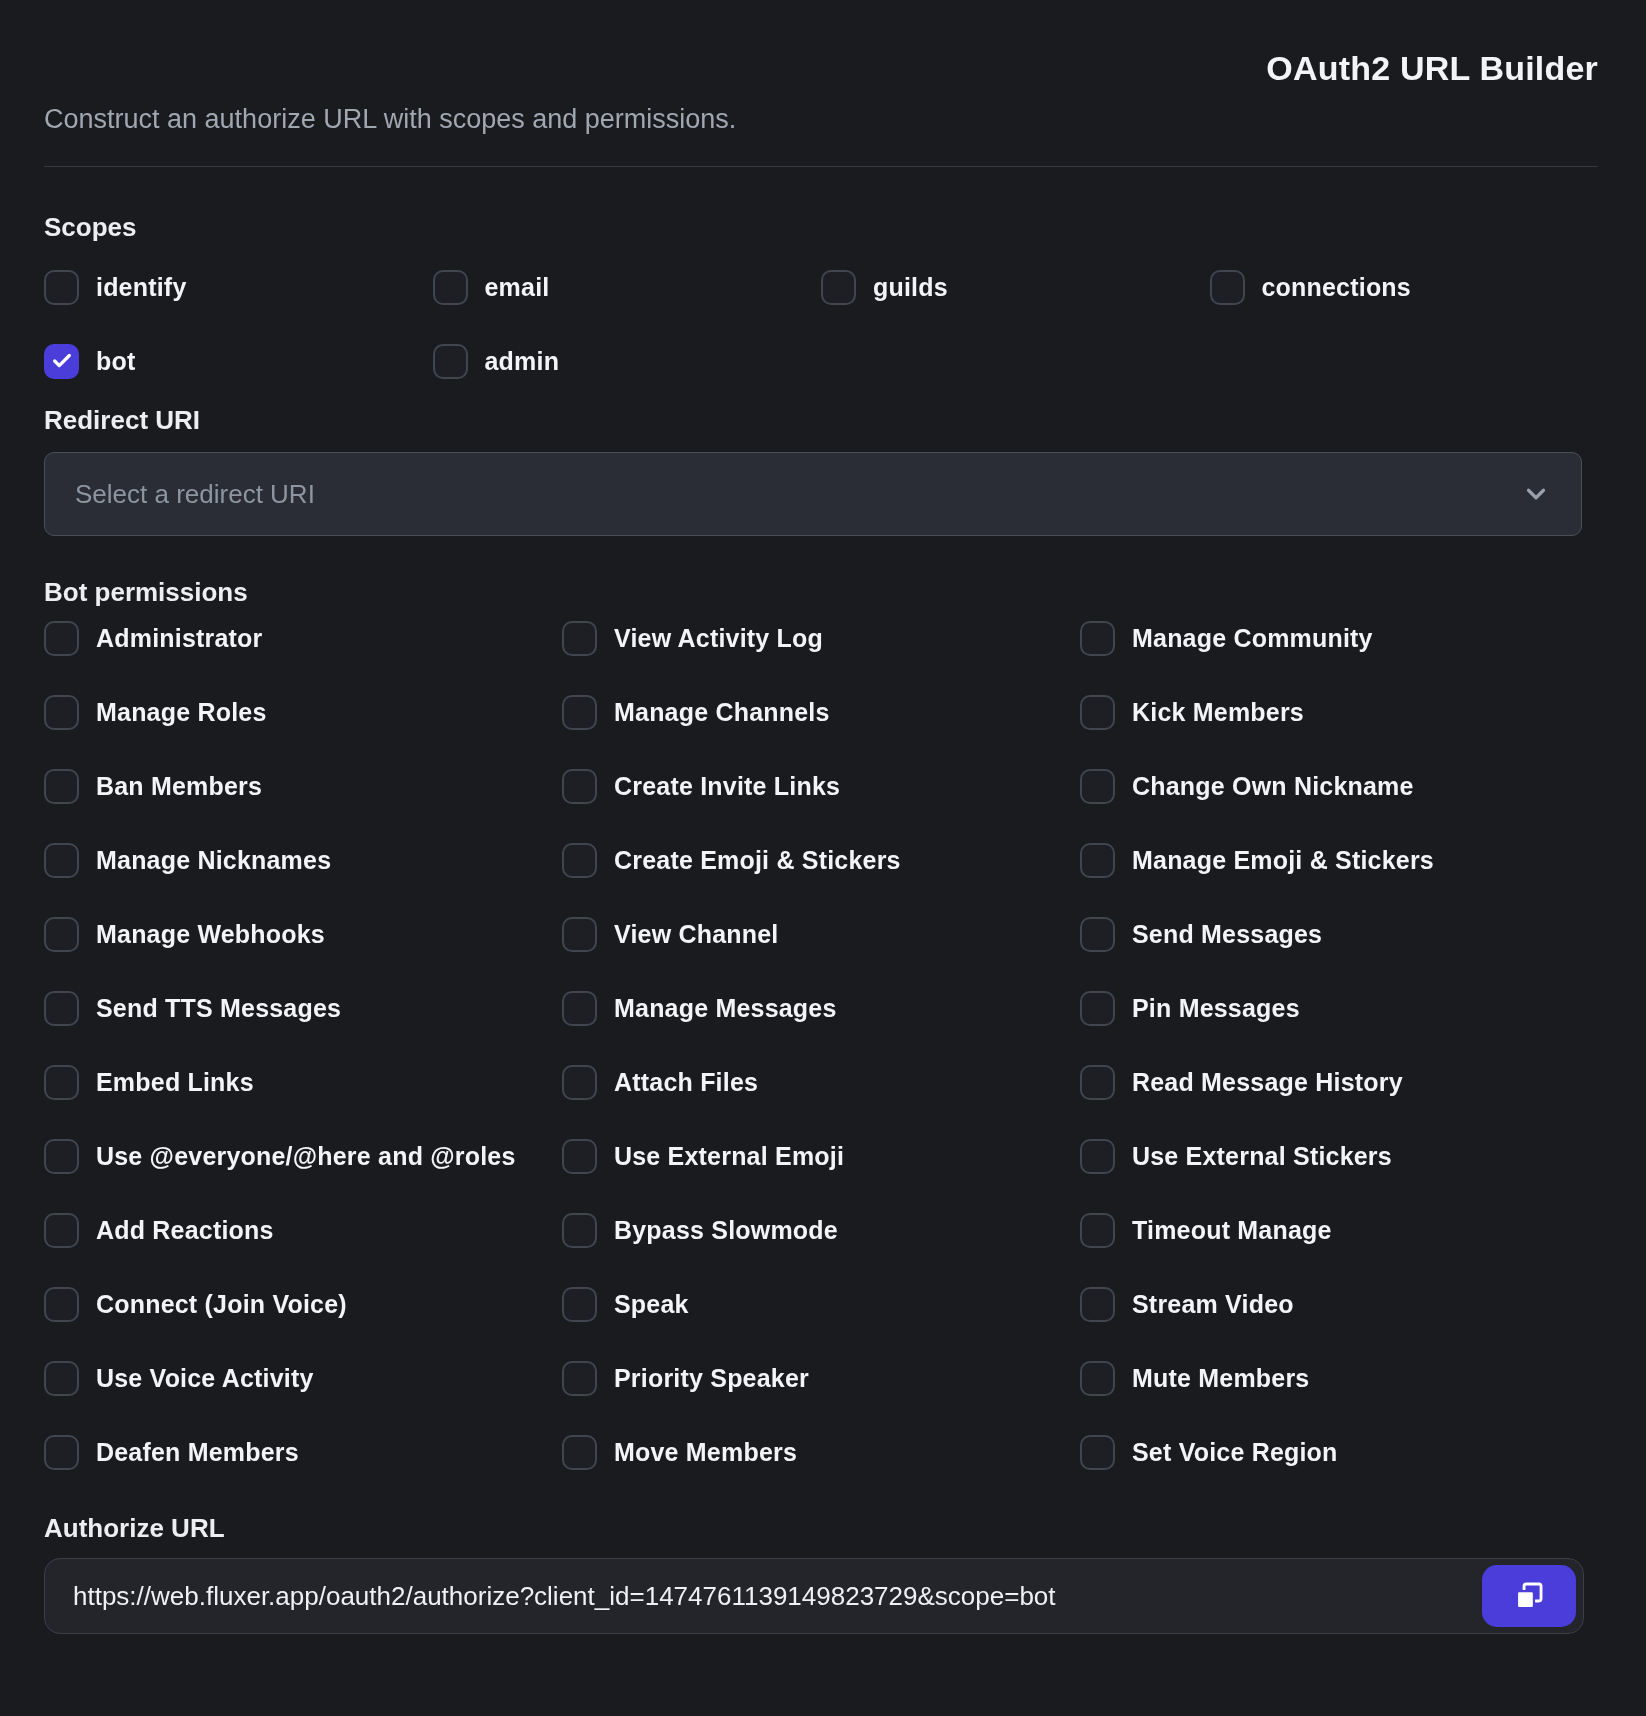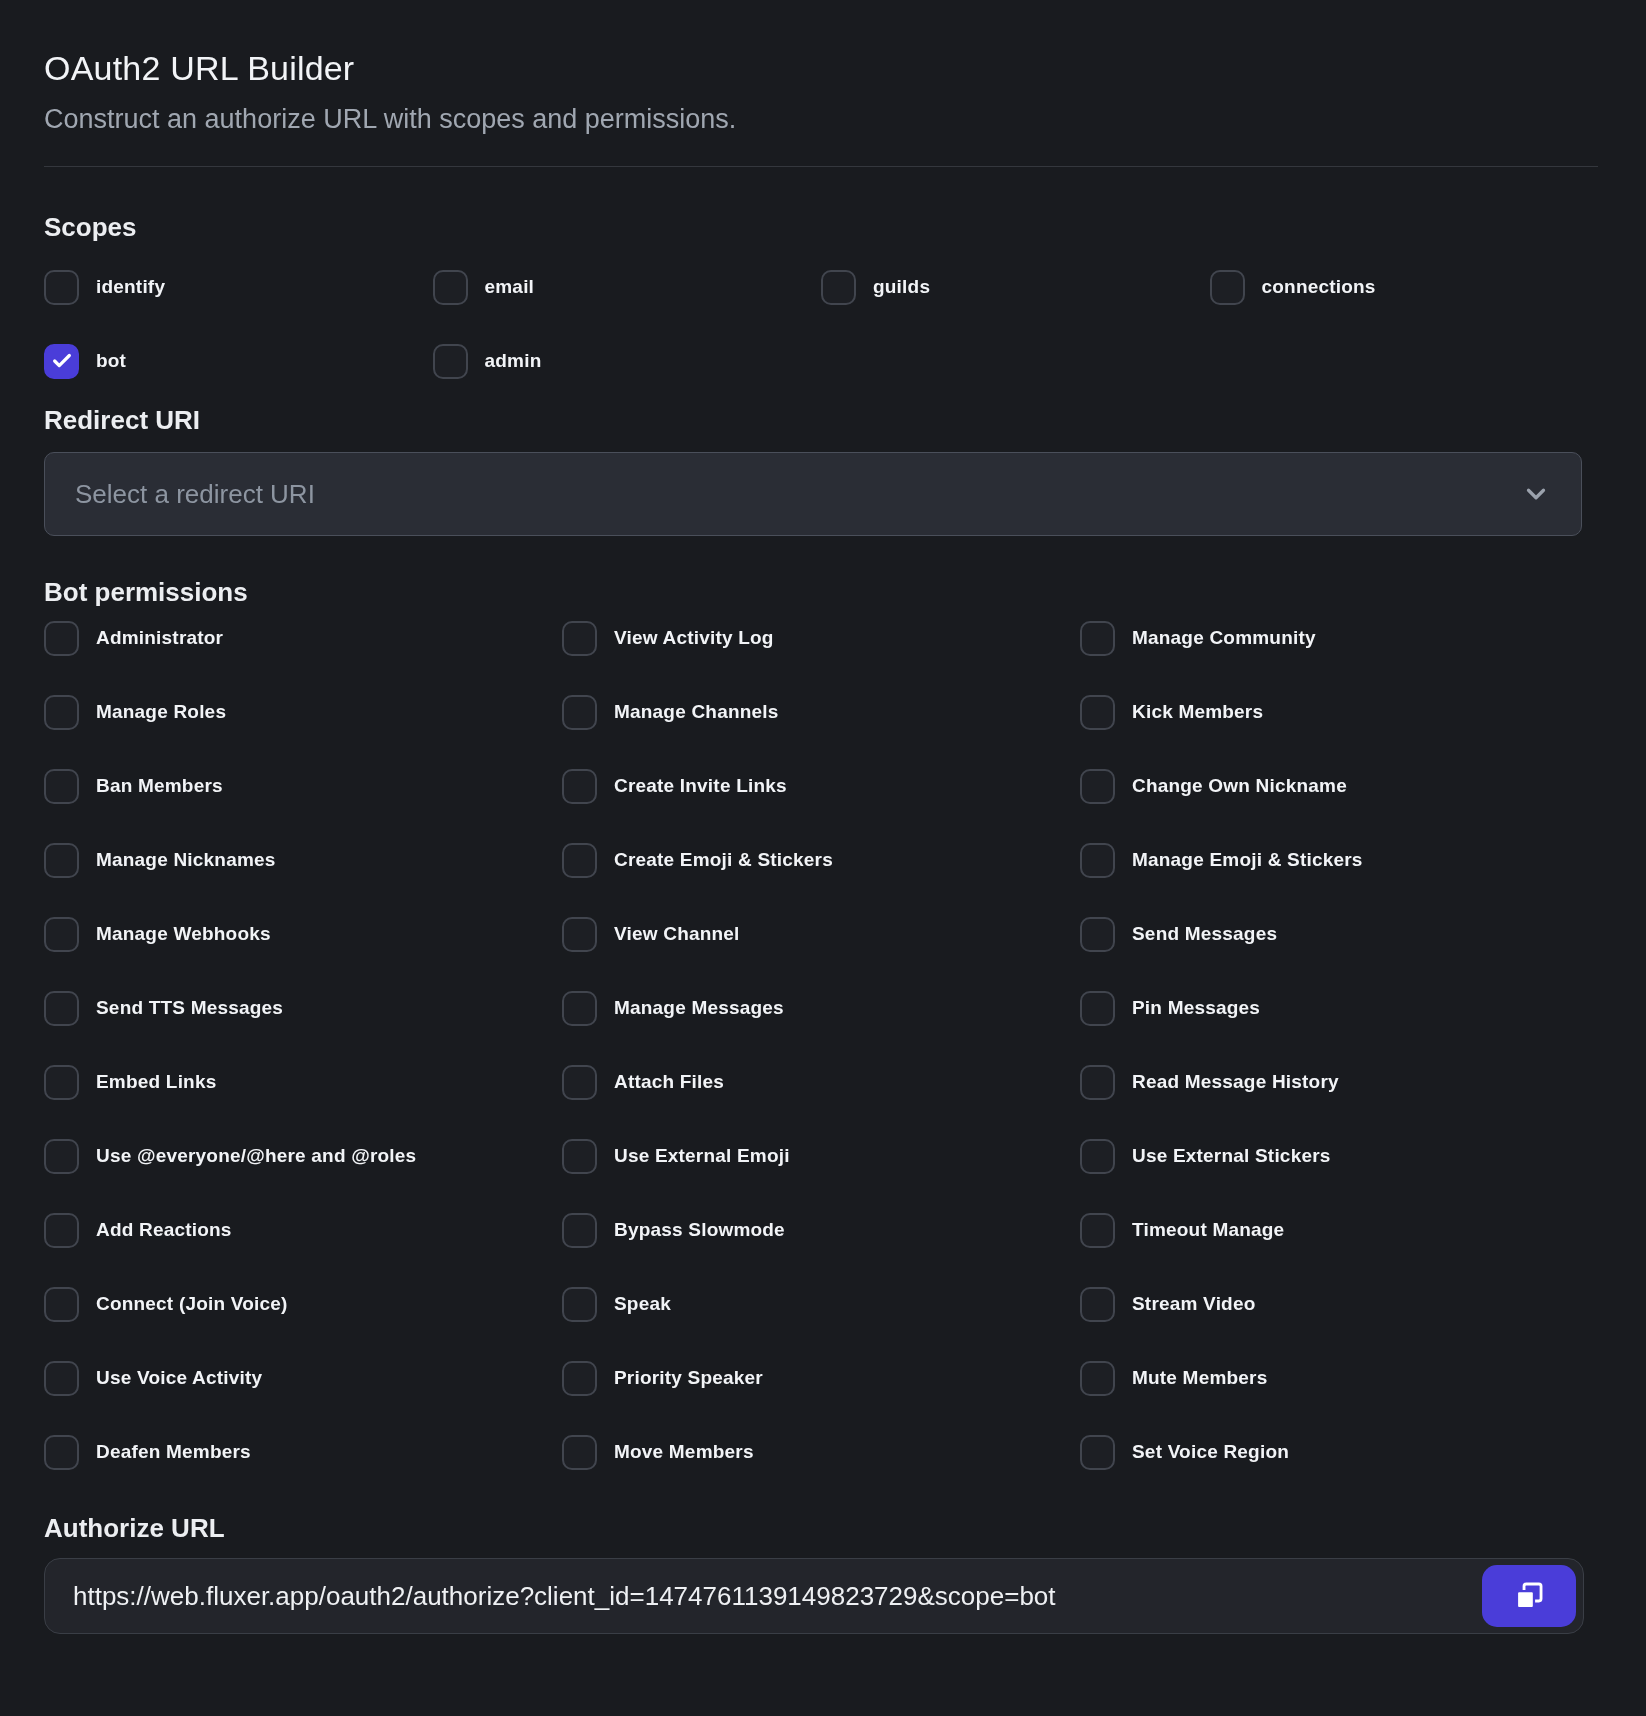--- a/index.html
+++ b/index.html
@@ -17,21 +17,21 @@
     --urlbox-border:#3a3e46;
   }
   *{box-sizing:border-box;margin:0;padding:0;}
   html,body{background:var(--bg);}
   body{
     width:1646px;height:1716px;overflow:hidden;
     font-family:"Liberation Sans",sans-serif;
     color:var(--text-primary);
   }
   .page{padding:48px 48px 0 44px;}
-  .page-title{font-size:34px;font-weight:400;line-height:40px;letter-spacing:.2px;}
+  .page-title{font-size:34px;font-weight:700;line-height:40px;letter-spacing:.2px;text-align:right;}
   .page-subtitle{margin-top:14px;font-size:27px;line-height:34px;color:var(--text-secondary);}
   .divider{margin-top:30px;height:1px;background:var(--divider);}
   .section-heading{font-size:26px;font-weight:700;line-height:32px;color:#eceef1;}
   .mt-scopes{margin-top:44px;}
   .mt-redirect{margin-top:25px;}
   .mt-perms{margin-top:40px;}
   .mt-auth{margin-top:42px;}
 
   .scopes-grid{
     margin-top:26px;display:grid;grid-template-columns:repeat(4,1fr);
@@ -43,21 +43,21 @@
   }
   .checkbox-row{display:flex;align-items:center;height:36px;cursor:pointer;}
   .checkbox{
     width:35px;height:35px;flex:0 0 35px;border-radius:10px;
     border:2px solid var(--cb-border);background:var(--cb-bg);
     display:flex;align-items:center;justify-content:center;
   }
   .checkbox .check{display:none;}
   .checkbox.checked{background:var(--accent);border-color:var(--accent);}
   .checkbox.checked .check{display:block;}
-  .label-text{margin-left:17px;font-size:19px;font-weight:700;color:#f2f4f7;letter-spacing:.2px;}
+  .label-text{margin-left:17px;font-size:25px;font-weight:700;color:#f2f4f7;letter-spacing:.2px;}
 
   .select{
     margin-top:16px;height:84px;width:1538px;max-width:100%;
     background:var(--select-bg);border:1px solid var(--select-border);border-radius:10px;
     display:flex;align-items:center;justify-content:space-between;
     padding:0 30px 0 30px;cursor:pointer;gap:19px;
   }
   .select-placeholder{font-size:26px;color:var(--placeholder);}
   .chevron{flex:0 0 auto;}
 

